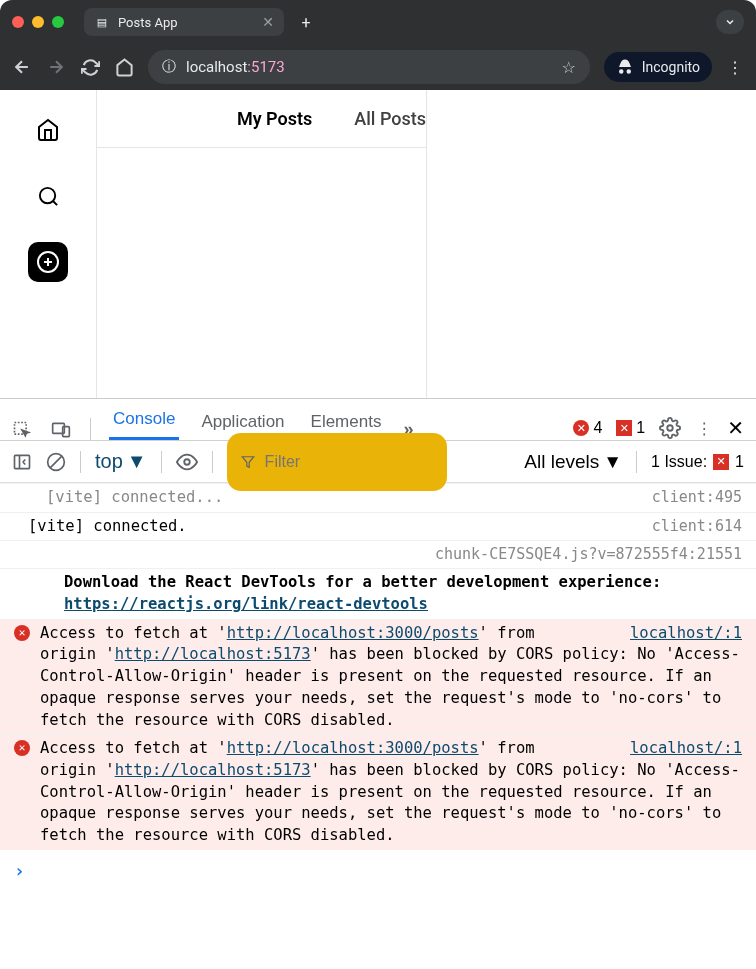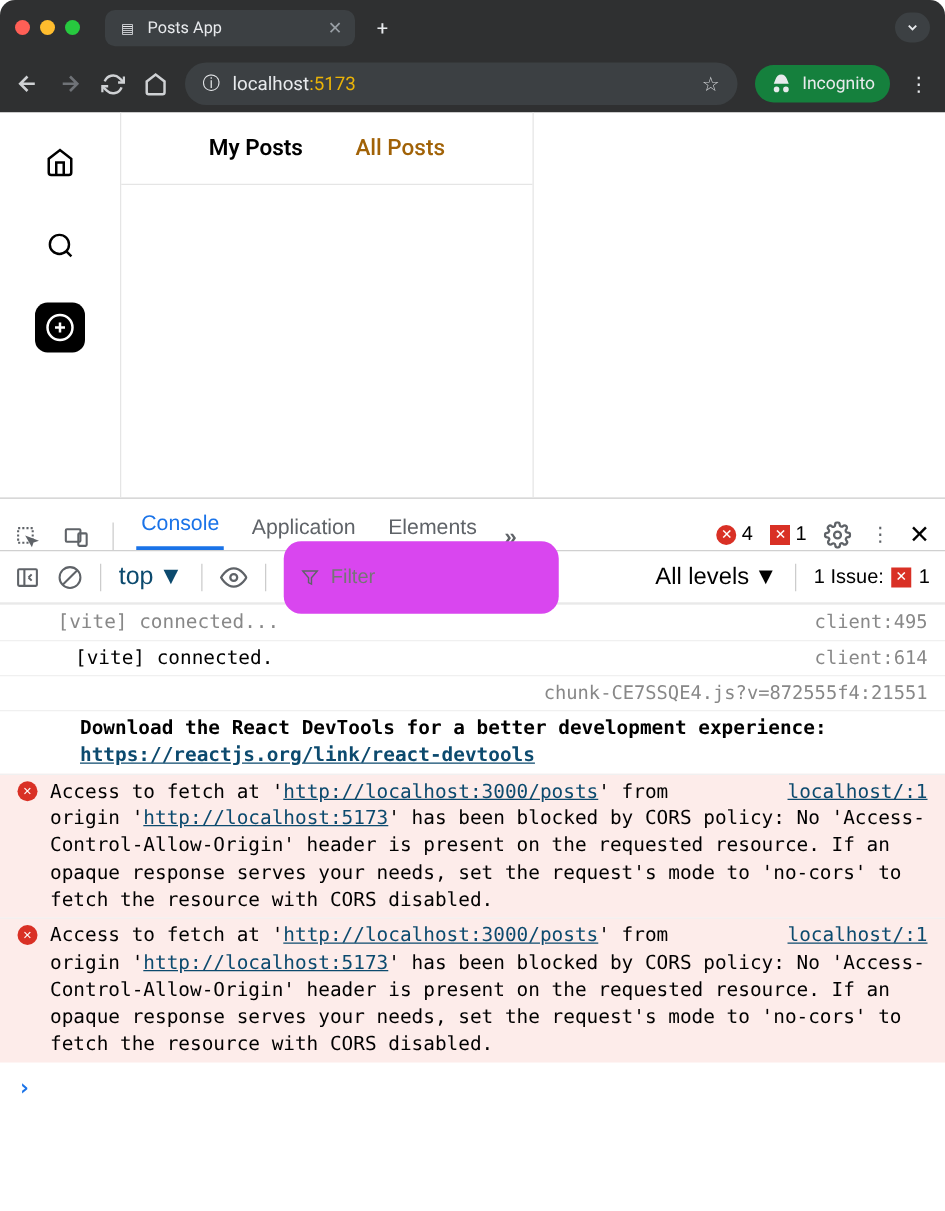--- a/index.html
+++ b/index.html
@@ -14,46 +14,46 @@
     .tab-title{font-size:13px;color:#e8eaed;flex:1}
     .tab .close{font-size:14px;color:#9aa0a6;cursor:pointer}
     .new-tab{width:28px;height:28px;display:flex;align-items:center;justify-content:center;color:#e8eaed;cursor:pointer;font-size:16px}
     .chev{margin-left:auto;width:28px;height:24px;background:#3c4043;border-radius:12px;display:flex;align-items:center;justify-content:center;cursor:pointer}
     .toolbar{display:flex;align-items:center;padding:6px 12px;height:46px;gap:14px}
     .nav-ico{width:20px;height:20px;display:flex;align-items:center;justify-content:center;cursor:pointer;color:#cfd1d4}
     .nav-ico.disabled{color:#6f7277}
     .omnibox{flex:1;background:#3c4043;border-radius:20px;height:34px;display:flex;align-items:center;padding:0 14px;gap:10px;color:#e8eaed}
     .omnibox .info{font-size:14px}
     .url{font-size:15px;color:#e8eaed}
-    .url .dim{color:#eab308}
+    .url .dim{color:#f9a8d4}
     .star{margin-left:auto;color:#cfd1d4;cursor:pointer}
-    .incog{display:flex;align-items:center;gap:8px;background:#15803d;padding:6px 12px;border-radius:16px;font-size:14px;cursor:pointer}
+    .incog{display:flex;align-items:center;gap:8px;background:#0f172a;padding:6px 12px;border-radius:16px;font-size:14px;cursor:pointer}
     .kebab{width:18px;display:flex;align-items:center;justify-content:center;cursor:pointer;color:#e8eaed;font-size:16px}
     .page{display:flex;height:308px;background:#fff}
     .sidebar{width:96px;display:flex;flex-direction:column;align-items:center;padding-top:20px;gap:26px}
     .sbico{width:40px;height:40px;display:flex;align-items:center;justify-content:center;cursor:pointer;border-radius:10px}
     .sbico.black{background:#000;color:#fff}
     .contentcol{flex:1;border-left:1px solid #e5e5e5;border-right:1px solid #e5e5e5;max-width:560px}
-    .tabbar{height:58px;display:flex;align-items:center;justify-content:center;gap:42px;border-bottom:1px solid #e5e5e5}
+    .tabbar{height:58px;display:flex;align-items:center;justify-content:flex-end;gap:42px;border-bottom:1px solid #e5e5e5}
     .ptab{font-size:18px;font-weight:600;cursor:pointer}
-    .ptab.inactive{color:#a16207;font-weight:500}
+    .ptab.inactive{color:#404040;font-weight:500}
     .devtools{border-top:1px solid #ccc;background:#fff;font-family:-apple-system,sans-serif}
     .dt-tabs{display:flex;align-items:flex-end;height:42px;padding:0 12px;gap:18px;border-bottom:1px solid #d0d0d0}
     .dt-ico{display:flex;align-items:center;justify-content:center;cursor:pointer;color:#5f6368}
     .dt-tab{font-size:17px;color:#5f6368;cursor:pointer;padding:8px 4px}
     .dt-tab.active{color:#1a73e8;border-bottom:3px solid #1a73e8;font-weight:500}
     .dt-more{font-size:18px;color:#5f6368;cursor:pointer;font-weight:bold}
     .dt-badges{margin-left:auto;display:flex;align-items:center;gap:14px}
     .errb{display:flex;align-items:center;gap:4px;font-size:16px}
     .errcirc{width:16px;height:16px;background:#d93025;border-radius:50%;display:flex;align-items:center;justify-content:center;color:#fff;font-size:11px}
     .errsq{width:16px;height:16px;background:#d93025;display:flex;align-items:center;justify-content:center;color:#fff;font-size:11px}
     .closex{font-size:20px;cursor:pointer}
     .dt-filter{display:flex;align-items:center;height:42px;padding:0 12px;gap:14px;border-bottom:1px solid #e0e0e0}
     .ctx{display:flex;align-items:flex-start;gap:4px;font-size:20px;color:#0c4a6e;cursor:pointer}
-    .filterbox{display:flex;align-items:center;background:#d946ef;border-radius:14px;padding:20px 14px;gap:10px;flex:1;max-width:220px}
+    .filterbox{display:flex;align-items:center;background:#eab308;border-radius:14px;padding:20px 14px;gap:10px;flex:1;max-width:220px}
     .filterbox input{border:none;background:transparent;outline:none;font-size:16px;width:100%}
     .levels{display:flex;align-items:center;gap:4px;font-size:19px;cursor:pointer;margin-left:auto}
     .issues{display:flex;align-items:center;gap:6px;font-size:16px}
     .hiddenrow{display:flex;align-items:center;padding:6px 14px;gap:12px;color:#5f6368;font-size:16px}
     .console{font-family:Menlo,Monaco,monospace;font-size:15.5px;line-height:1.4}
     .crow{display:flex;padding:3px 14px;border-top:1px solid #f0f0f0}
     .crow .msg{flex:1;white-space:pre-wrap;word-break:break-word}
     .crow .src{color:#888;font-size:15px;white-space:nowrap;padding-left:10px}
     .crow.trunc{color:#888}
     .crow.err{background:#fdecea}
@@ -233,21 +233,21 @@
         <span class="errsq">✕</span>
         <span>1</span>
       </div>
   </div>
 
   <div class="console">
     <div class="crow trunc" style="padding-left:46px">
       <span class="msg">[vite] connected...</span>
       <span class="src">client:495</span>
     </div>
-    <div class="crow" style="padding-left:60px">
+    <div class="crow" style="padding-left:28px">
       <span class="msg">[vite] connected.</span>
       <span class="src">client:614</span>
     </div>
     <div class="crow" style="justify-content:flex-end">
       <span class="src">chunk-CE7SSQE4.js?v=872555f4:21551</span>
     </div>
     <div class="crow" style="padding-left:64px">
       <span class="msg"><span class="bold">Download the React DevTools for a better development experience: </span><br><span class="link bold">https://reactjs.org/link/react-devtools</span></span>
     </div>
     <div class="crow err">

